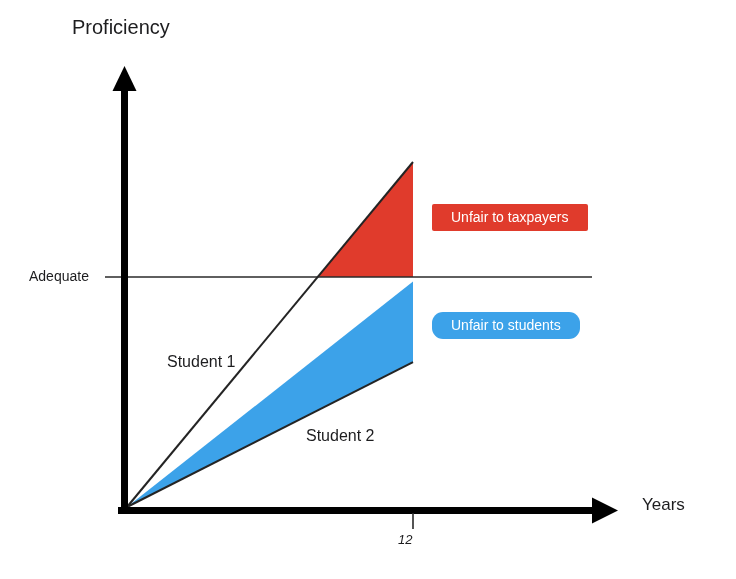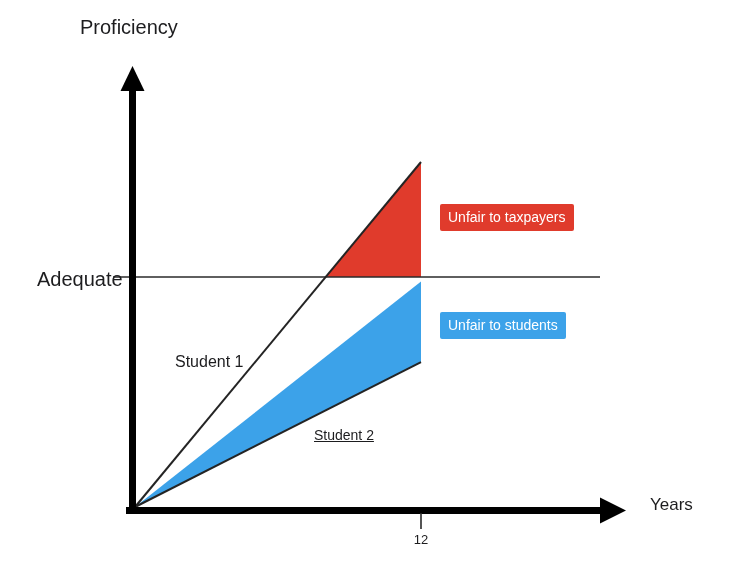--- a/index.html
+++ b/index.html
@@ -2,38 +2,38 @@
 <html><head>
 <meta charset="utf-8">
 <style>
   html, body { margin: 0; padding: 0; }
   body {
     width: 736px; height: 579px;
     background: #ffffff;
     font-family: "Liberation Sans", sans-serif;
     position: relative; overflow: hidden;
   }
-  .stage { position: absolute; inset: 0; margin-left: 8px; }
+  .stage { position: absolute; inset: 0; }
   svg.chart { position: absolute; left: 0; top: 0; }
   .lbl {
     position: absolute; color: #1d1d1f; white-space: nowrap;
     -webkit-font-smoothing: antialiased;
   }
   .lbl-proficiency { left: 72px;  top: 16px;  font-size: 20px; }
   .lbl-years       { left: 642px; top: 495px; font-size: 17px; }
-  .lbl-adequate    { left: 29px;  top: 268px; font-size: 20px; }
+  .lbl-adequate    { left: 29px;  top: 268px; font-size: 14px; }
   .lbl-student1    { left: 167px; top: 353px; font-size: 16px; }
-  .lbl-student2    { left: 306px; top: 427px; font-size: 14px; text-decoration: underline; }
-  .lbl-tick12      { left: 398px; top: 532px; width: 30px; text-align: center; font-size: 13px; }
+  .lbl-student2    { left: 306px; top: 427px; font-size: 16px; }
+  .lbl-tick12      { left: 398px; top: 532px; width: 30px; font-size: 13px; font-style: italic; }
   .badge {
     position: absolute; color: #ffffff; font-size: 14px; line-height: 17px;
-    padding: 5px 8px; border-radius: 2px; white-space: nowrap;
+    padding: 5px 19px; border-radius: 2px; white-space: nowrap;
   }
   .badge-red  { left: 432px; top: 204px; }
-  .badge-blue { left: 432px; top: 312px; }
+  .badge-blue { left: 432px; top: 312px; border-radius: 11px; }
 </style>
 </head>
 <body>
 
 <div class="stage">
 
   <svg class="chart" width="736" height="579" viewBox="0 0 736 579">
 
     <g>
         <polygon points="317.7,277.0 413.0,162.0 413.0,277.0" fill="#e03b2c"></polygon>

